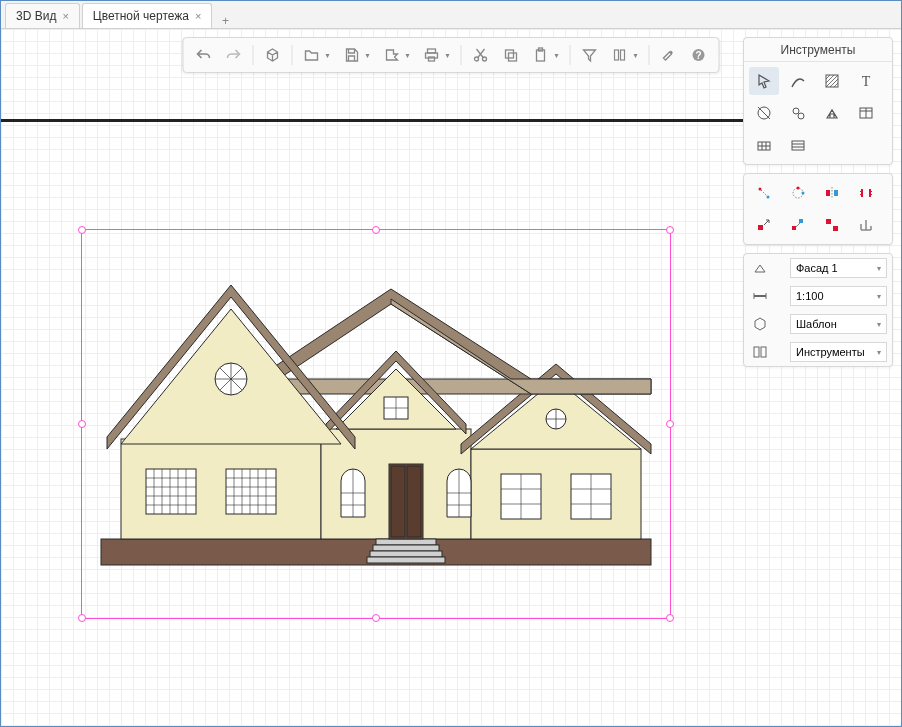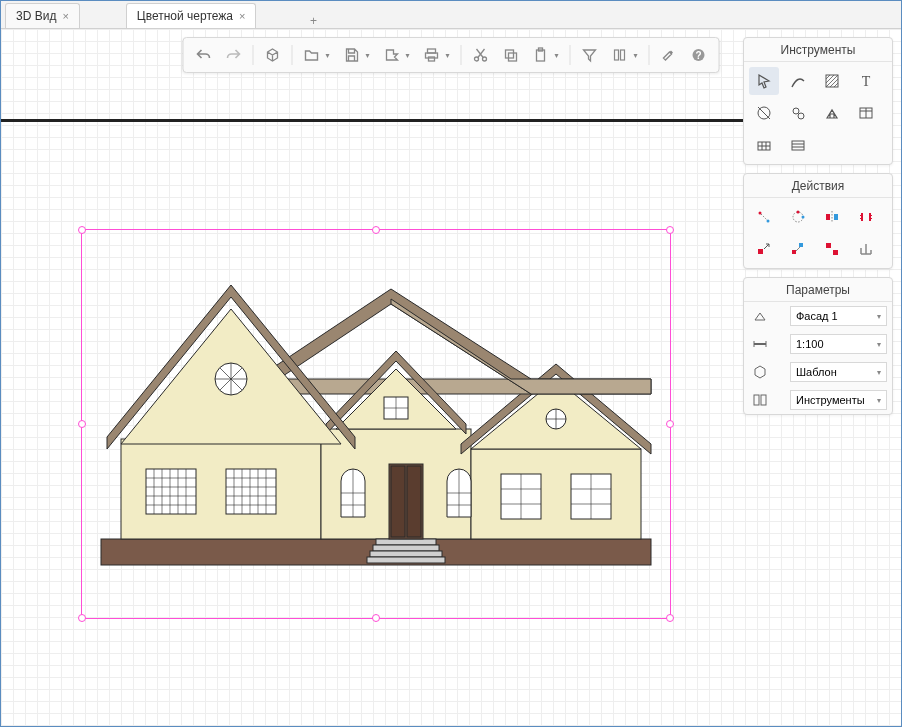--- a/index.html
+++ b/index.html
@@ -5,21 +5,21 @@
 * { box-sizing: border-box; margin: 0; padding: 0; }
 body { font-family: "Segoe UI", Arial, sans-serif; font-size: 12px; background: #fff; width: 902px; height: 727px; overflow: hidden; }
 .window { width: 902px; height: 727px; border: 1px solid #5a8cc0; display: flex; flex-direction: column; background: #fff; }
 .titlebar { height: 30px; background: linear-gradient(#fdfdfd,#e8e8e8); display: flex; align-items: center; padding: 0 6px; border-bottom: 1px solid #d0d0d0; }
 .titlebar .app-icon { width: 16px; height: 16px; margin-right: 6px; }
 .titlebar .title { flex: 1; color: #444; }
 .winbtns { display: flex; gap: 0; margin-right: -6px; margin-top: -6px; }
 .winbtn { width: 46px; height: 22px; display: flex; align-items: center; justify-content: center; border: 1px solid #9bb6d6; background: linear-gradient(#f7fbff,#dce9f7); }
 .winbtn.close { background: linear-gradient(#f07070,#d43a2f); border-color: #a02020; }
 .winbtn svg { display: block; }
-.tabbar { height: 28px; background: #f3f3f3; display: flex; align-items: flex-end; padding: 0 4px; border-bottom: 1px solid #d0d0d0; gap: 44px; }
+.tabbar { height: 28px; background: #f3f3f3; display: flex; align-items: flex-end; padding: 0 4px; border-bottom: 1px solid #d0d0d0; }
 .tab { padding: 5px 10px; background: #f9f9f9; border: 1px solid #d0d0d0; border-bottom: none; margin-right: 2px; display: flex; align-items: center; gap: 6px; font-size: 12px; color: #333; border-radius: 3px 3px 0 0; }
 .tab.active { background: #fff; }
 .tab .x { color: #888; font-size: 11px; cursor: pointer; }
 .newtab { width: 22px; text-align: center; color: #888; cursor: pointer; }
 .body { flex: 1; display: flex; position: relative; }
 .canvas-area { flex: 1; position: relative; background: #fff; overflow: hidden; }
 .grid { position: absolute; inset: 0; background-image:
   linear-gradient(#eee 1px, transparent 1px),
   linear-gradient(90deg,#eee 1px, transparent 1px),
   linear-gradient(#e0e0e0 1px, transparent 1px),
@@ -348,21 +348,20 @@
                 <svg width="16" height="16" viewBox="0 0 16 16">
                   <rect x="2" y="4" width="12" height="9" fill="none" stroke="#555"></rect>
                   <line x1="2" y1="7" x2="14" y2="7" stroke="#555"></line>
                   <line x1="2" y1="10" x2="14" y2="10" stroke="#555"></line>
                 </svg>
               </div>
           </div>
         </div>
 
         <div class="panel">
-          <div class="panel-title">Действия</div>
           <div class="panel-body">
             <div class="pbtn">
                 <svg width="16" height="16">
                   <circle cx="4" cy="4" r="1.5" fill="#d13"></circle>
                   <circle cx="12" cy="12" r="1.5" fill="#39d"></circle>
                   <line x1="5" y1="5" x2="11" y2="11" stroke="#888" stroke-dasharray="1.5"></line>
                 </svg>
               </div>
             <div class="pbtn">
                 <svg width="16" height="16">
@@ -405,21 +404,20 @@
               </div>
             <div class="pbtn">
                 <svg width="16" height="16">
                   <path d="M3 13 H13 M3 13 V7 M8 13 V3 M13 13 V9" stroke="#888" stroke-width="1.5"></path>
                 </svg>
               </div>
           </div>
         </div>
 
         <div class="panel">
-          <div class="panel-title">Параметры</div>
           <div class="param-row">
             <div class="picon">
                 <svg width="16" height="16">
                   <path d="M3 12 L8 5 L13 12 Z" fill="none" stroke="#666"></path>
                 </svg>
               </div>
             <div class="pval">
                 <span>Фасад 1</span>
                 <span class="pcaret">▾</span>
               </div>

